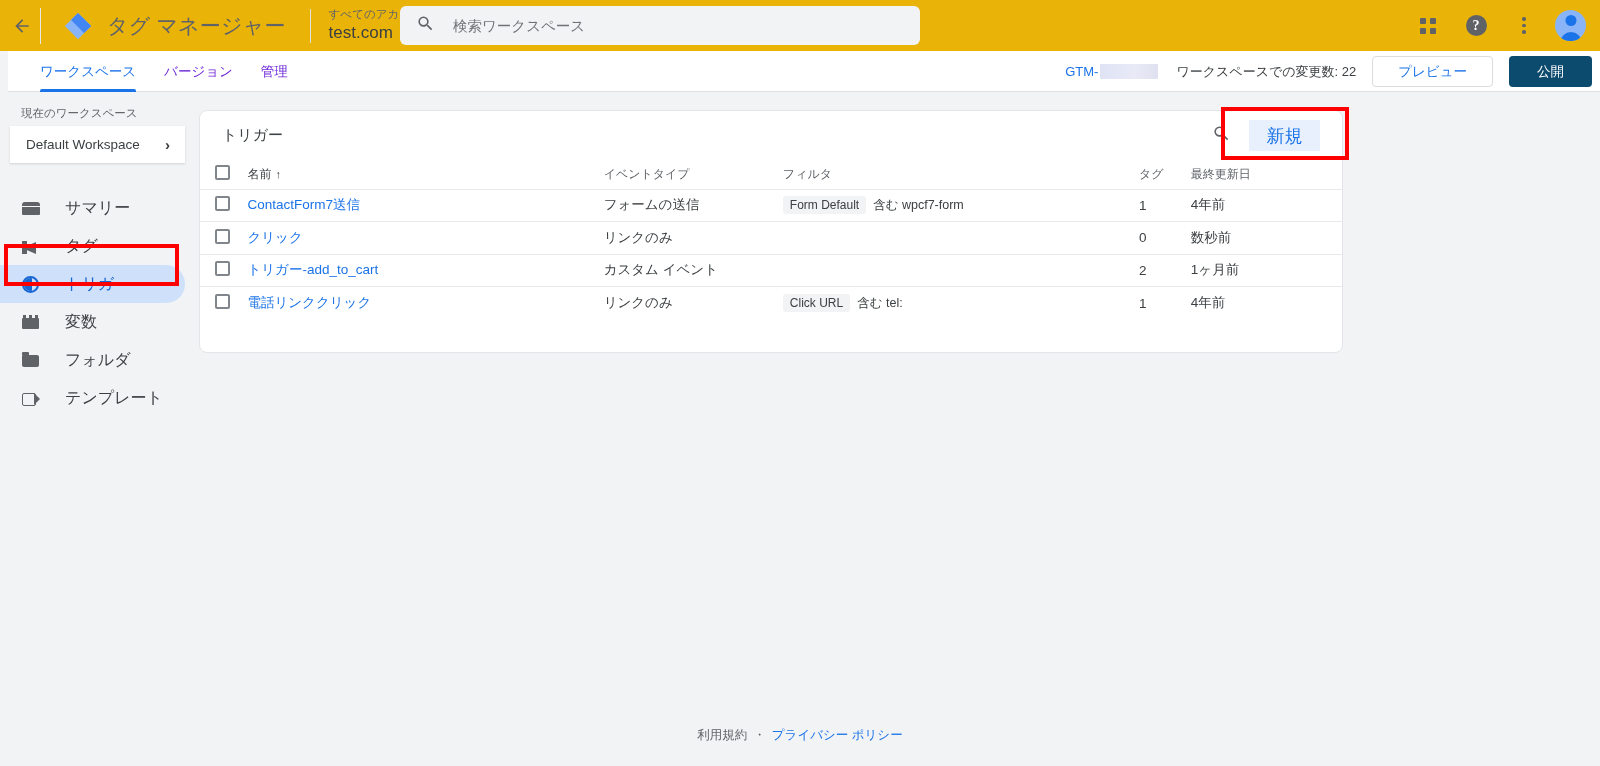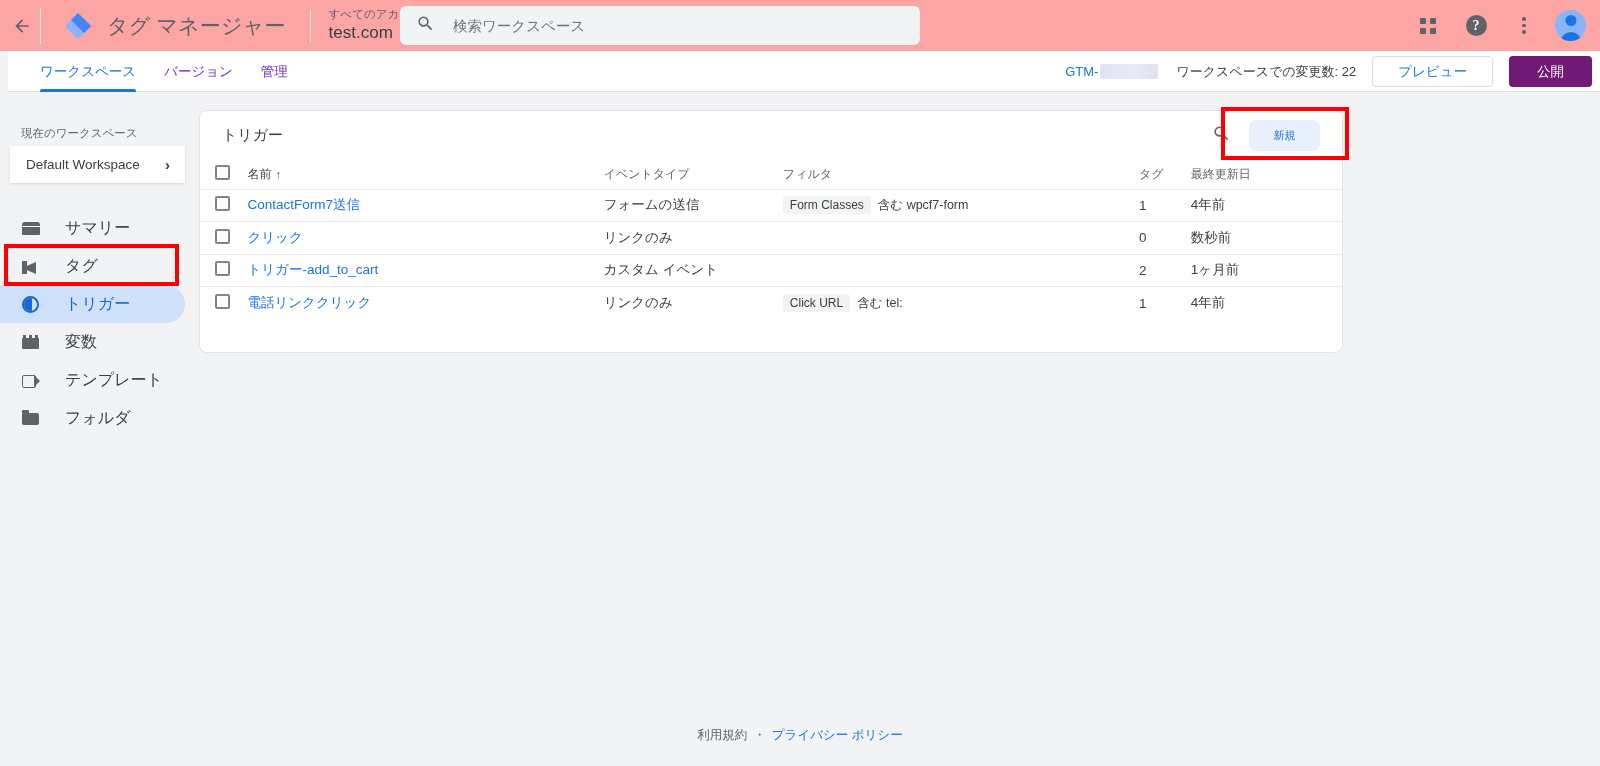--- a/index.html
+++ b/index.html
@@ -7,21 +7,21 @@
     margin: 0; padding: 0;
     width: 1600px; height: 766px;
     background: #f1f3f4;
     font-family: "Liberation Sans", "DejaVu Sans", sans-serif;
     overflow: hidden;
   }
 
   
   .topbar {
     position: absolute; top: 0; left: 0; width: 1600px; height: 51px;
-    background: #fca5a5;
+    background: #eab308;
     display: flex; align-items: center;
   }
   .back-btn {
     width: 24px; height: 24px; margin-left: 10px; margin-right: 6px;
     display: flex; align-items: center; justify-content: center;
     color: #5f6368; font-size: 19px; line-height: 1; cursor: pointer;
   }
   .vdiv { width: 1px; height: 36px; background: #e5e7e9; }
   .brand-wrap { display: flex; align-items: center; padding-left: 22px; }
   .gtm-logo { width: 30px; height: 30px; position: relative; margin-right: 14px; }
@@ -104,26 +104,26 @@
     border-radius: 1px;
   }
   .changes-label { font-size: 13px; color: #3c4043; white-space: nowrap; }
   .btn-outline {
     height: 31px; padding: 0 25px; border: 1px solid #dadce0; border-radius: 4px;
     background: #fff; color: #1a73e8; font-size: 13.5px; font-family: Liberation Serif, serif;
     cursor: pointer; display: flex; align-items: center; white-space: nowrap;
   }
   .btn-filled {
     height: 31px; padding: 0 28px; border: 0; border-radius: 4px;
-    background: #701a75; color: #fff; font-size: 13.5px; font-family: inherit;
+    background: #0c4a6e; color: #fff; font-size: 13.5px; font-family: inherit;
     cursor: pointer; display: flex; align-items: center; white-space: nowrap; font-weight: 500;
   }
 
   
-  .sidebar { position: absolute; left: 0; top: 92px; width: 199px; bottom: 0; background: #f1f3f4; margin-top: 20px; }
+  .sidebar { position: absolute; left: 0; top: 92px; width: 199px; bottom: 0; background: #f1f3f4; }
   .ws-label { font-size: 11.5px; color: #5f6368; padding: 14px 0 5px 21px; }
   .ws-card {
     margin: 0 14px 0 10px; height: 37px; background: #fff; border-radius: 0;
     display: flex; align-items: center; justify-content: space-between;
     padding: 0 15px 0 16px; cursor: pointer; box-shadow: 0 1px 2px rgba(60,64,67,.18);
   }
   .ws-name { font-size: 13.5px; color: #3c4043; }
   .chev-r { font-size: 15px; color: #3c4043; font-weight: 600; }
   .navlist { margin-top: 26px; }
   .navitem {
@@ -164,22 +164,22 @@
     position: absolute; left: 199px; top: 110px; width: 1144px; height: 243px;
     background: #fff; border: 1px solid #e3e5e8; border-radius: 8px; overflow: hidden;
   }
   .card-head {
     height: 49px; display: flex; align-items: center; justify-content: space-between;
     padding: 0 22px 0 22px;
   }
   .card-title { font-size: 15px; color: #3c4043; }
   .card-actions { display: flex; align-items: center; gap: 18px; }
   .btn-new {
-    height: 31px; min-width: 71px; padding: 0 16px; border: 0; border-radius: 7px;
-    background: #e8f0fe; color: #1a73e8; font-size: 11px; font-family: inherit;
+    height: 31px; min-width: 71px; padding: 0 16px; border: 0; border-radius: 0;
+    background: #e8f0fe; color: #1a73e8; font-size: 18px; font-family: inherit;
     cursor: pointer; display: flex; align-items: center; justify-content: center; font-weight: 500;
   }
 
   table.ttl { width: 100%; border-collapse: collapse; table-layout: fixed; padding-left: 12px; }
   table.ttl th {
     font-size: 12px; color: #5f6368; font-weight: 400; text-align: left;
     height: 29px; vertical-align: middle; padding: 0;
   }
   table.ttl td {
     font-size: 13.5px; color: #3c4043; height: 32.5px; vertical-align: middle;
@@ -331,30 +331,30 @@
       <span class="nlabel">トリガー</span>
     </div>
     <div class="navitem">
       <span class="navicon">
           <i class="ic-var"></i>
         </span>
       <span class="nlabel">変数</span>
     </div>
     <div class="navitem">
       <span class="navicon">
+          <i class="ic-folder"></i>
+        </span>
+      <span class="nlabel">フォルダ</span>
+    </div>
+    <div class="navitem">
+      <span class="navicon">
         <i class="ic-tmpl-box"></i>
           <i class="ic-tmpl-tip"></i>
       </span>
       <span class="nlabel">テンプレート</span>
-    </div>
-    <div class="navitem">
-      <span class="navicon">
-          <i class="ic-folder"></i>
-        </span>
-      <span class="nlabel">フォルダ</span>
     </div>
   </div>
 </div>
 
 <div class="card">
   <div class="card-head">
     <div class="card-title">トリガー</div>
     <div class="card-actions">
       <span>
         <svg width="19" height="19" viewBox="0 0 24 24" fill="#5f6368" aria-hidden="true">
@@ -383,21 +383,21 @@
     <tbody>
       <tr>
         <td class="col-chk">
           <span class="cb"></span>
         </td>
         <td class="col-name">
           <span class="trig-link">ContactForm7送信</span>
         </td>
         <td class="col-type">フォームの送信</td>
         <td class="col-filter">
-          <span class="chip">Form Classes</span><span class="filter-rest">含む wpcf7-form</span>
+          <span class="chip">Form Default</span><span class="filter-rest">含む wpcf7-form</span>
         </td>
         <td class="col-tags">1</td>
         <td class="col-upd">4年前</td>
       </tr>
       <tr>
         <td class="col-chk">
           <span class="cb"></span>
         </td>
         <td class="col-name">
           <span class="trig-link">クリック</span>

